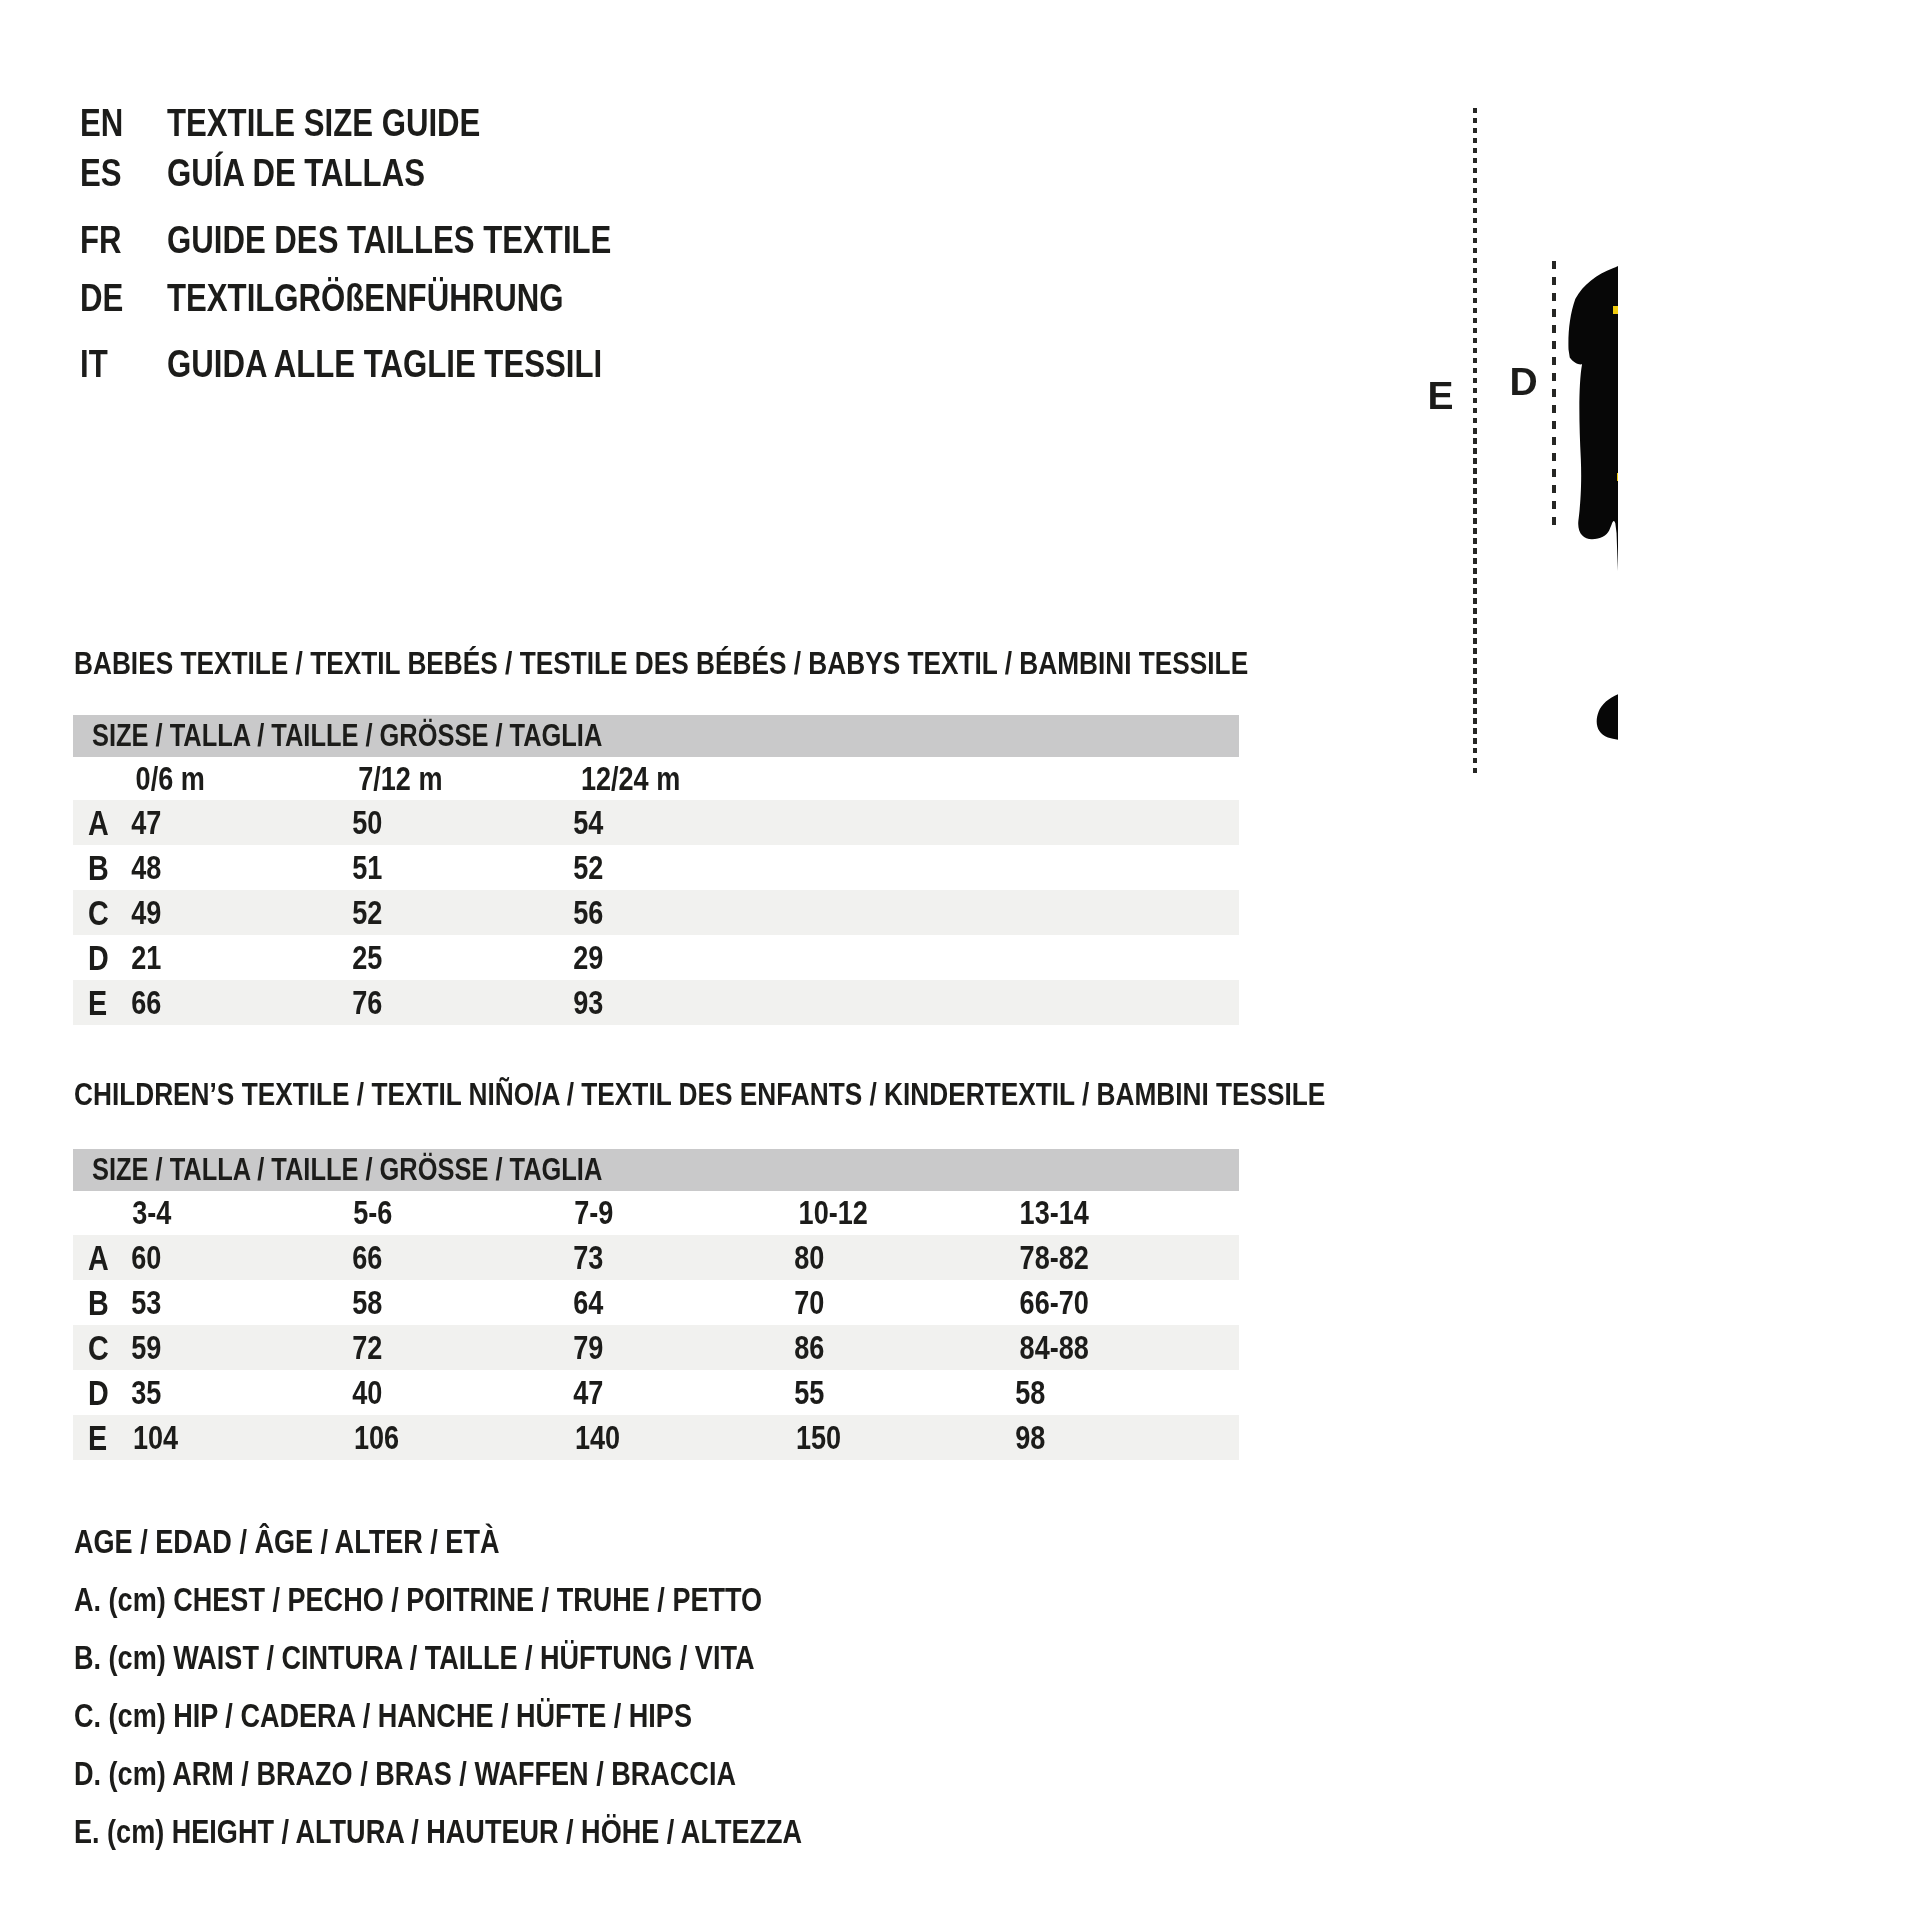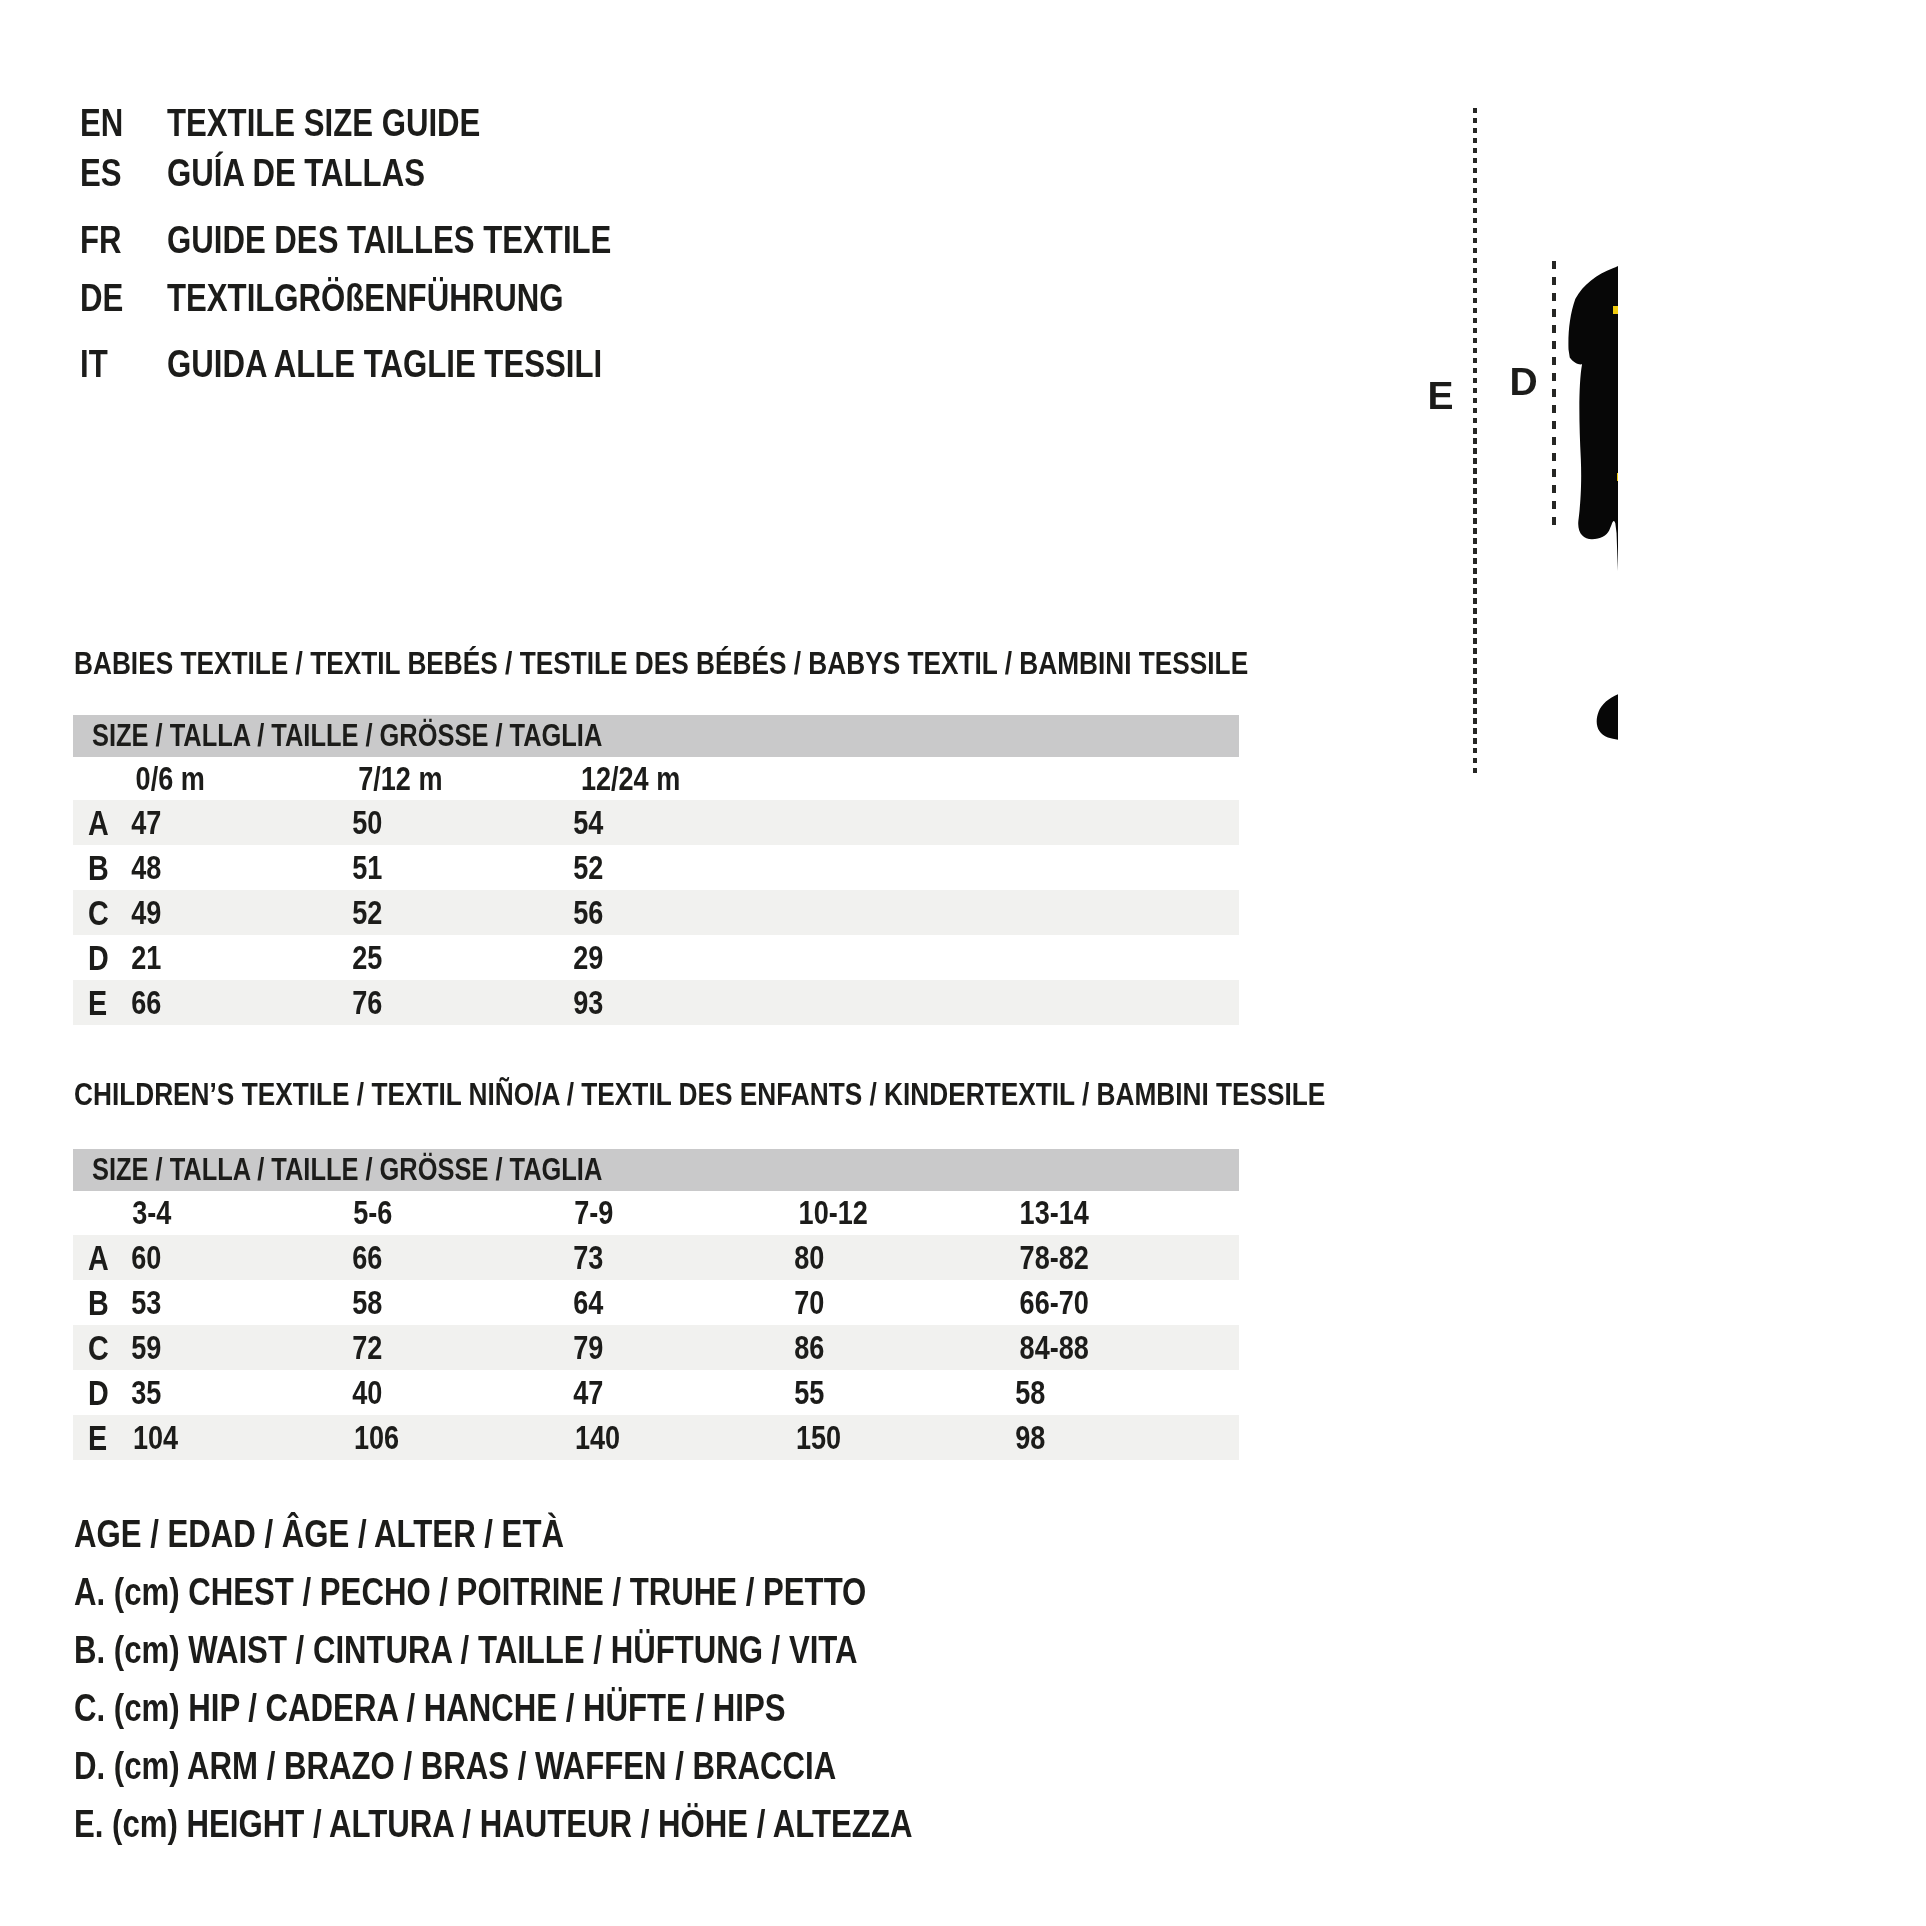--- a/index.html
+++ b/index.html
@@ -26,21 +26,21 @@
               padding-left:18.5px; box-sizing:border-box; font-size:31px; font-weight:700; }
   .cols-row { display:flex; height:43px; align-items:center; }
   .data-row { display:flex; height:45px; align-items:center; }
   .data-row.striped { background:#f1f1ef; }
   .row-label { width:55px; flex:0 0 55px; padding-left:15px; box-sizing:border-box;
                font-size:35px; font-weight:700; }
   .cell { width:221px; flex:0 0 221px; text-align:left; font-size:33px; font-weight:700; }
 
   
   .legend { position:absolute; left:74px; top:1513px; }
-  .legend-line { height:58px; display:flex; align-items:flex-start; font-size:38px; font-weight:700; }
+  .legend-line { height:58px; display:flex; align-items:center; font-size:33px; font-weight:700; }
 
   
   .vline { position:absolute; width:4.3px; }
   .vline-e { left:1473px; top:108px; height:665px;
              background:repeating-linear-gradient(180deg,#262624 0 5.5px,transparent 5.5px 10px); }
   .vline-d { left:1552px; top:261px; height:269px;
              background:repeating-linear-gradient(180deg,#262624 0 8px,transparent 8px 16px); }
   .measure-yellow { position:absolute; height:8px;
              background:repeating-linear-gradient(90deg,#f0cb0c 0 11.7px,transparent 11.7px 23px); }
   .measure-dark { position:absolute; height:6.8px;

